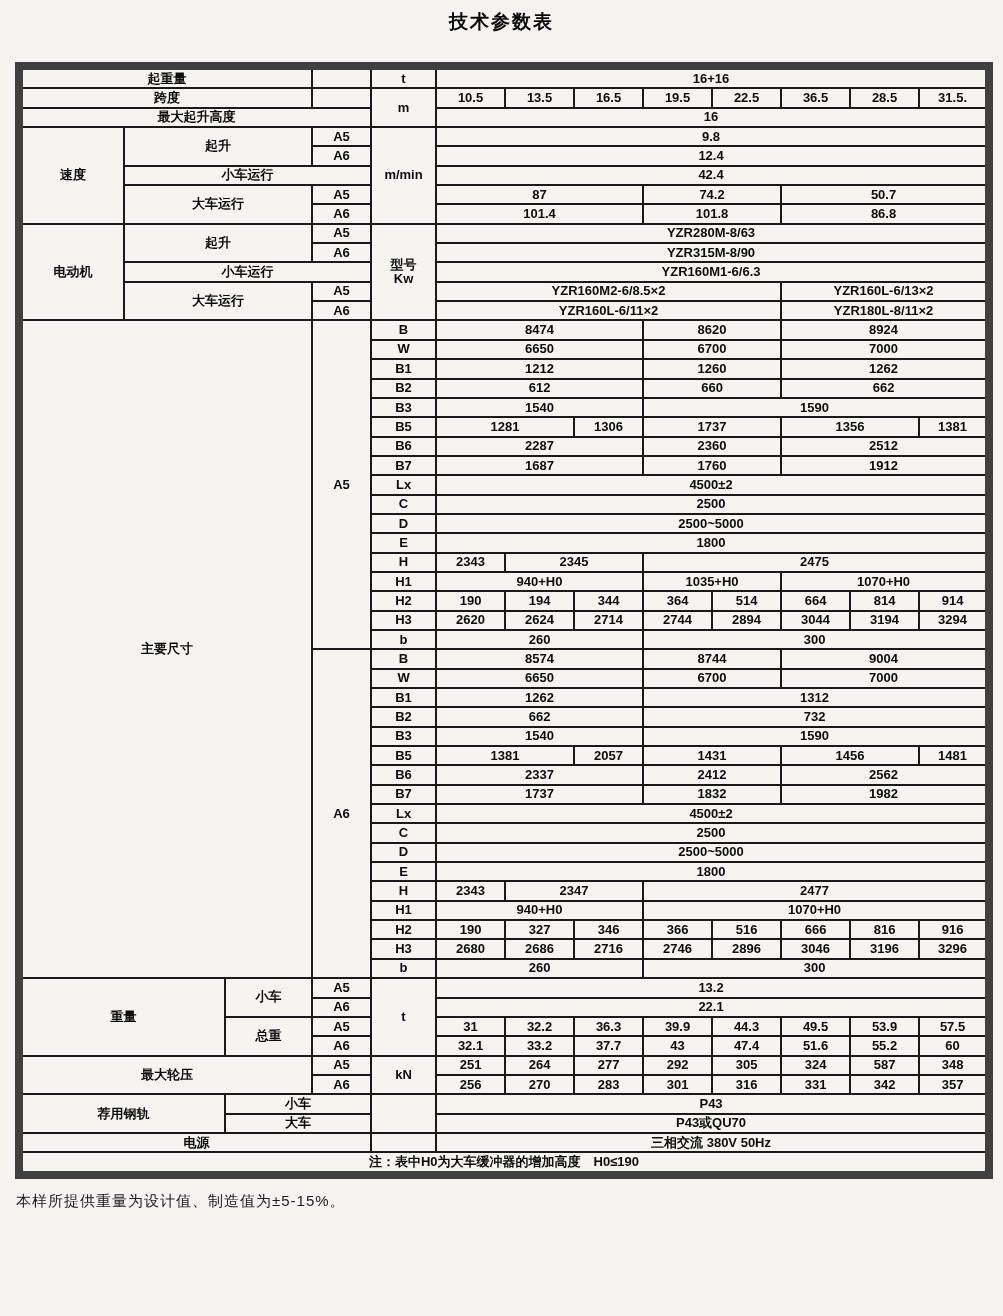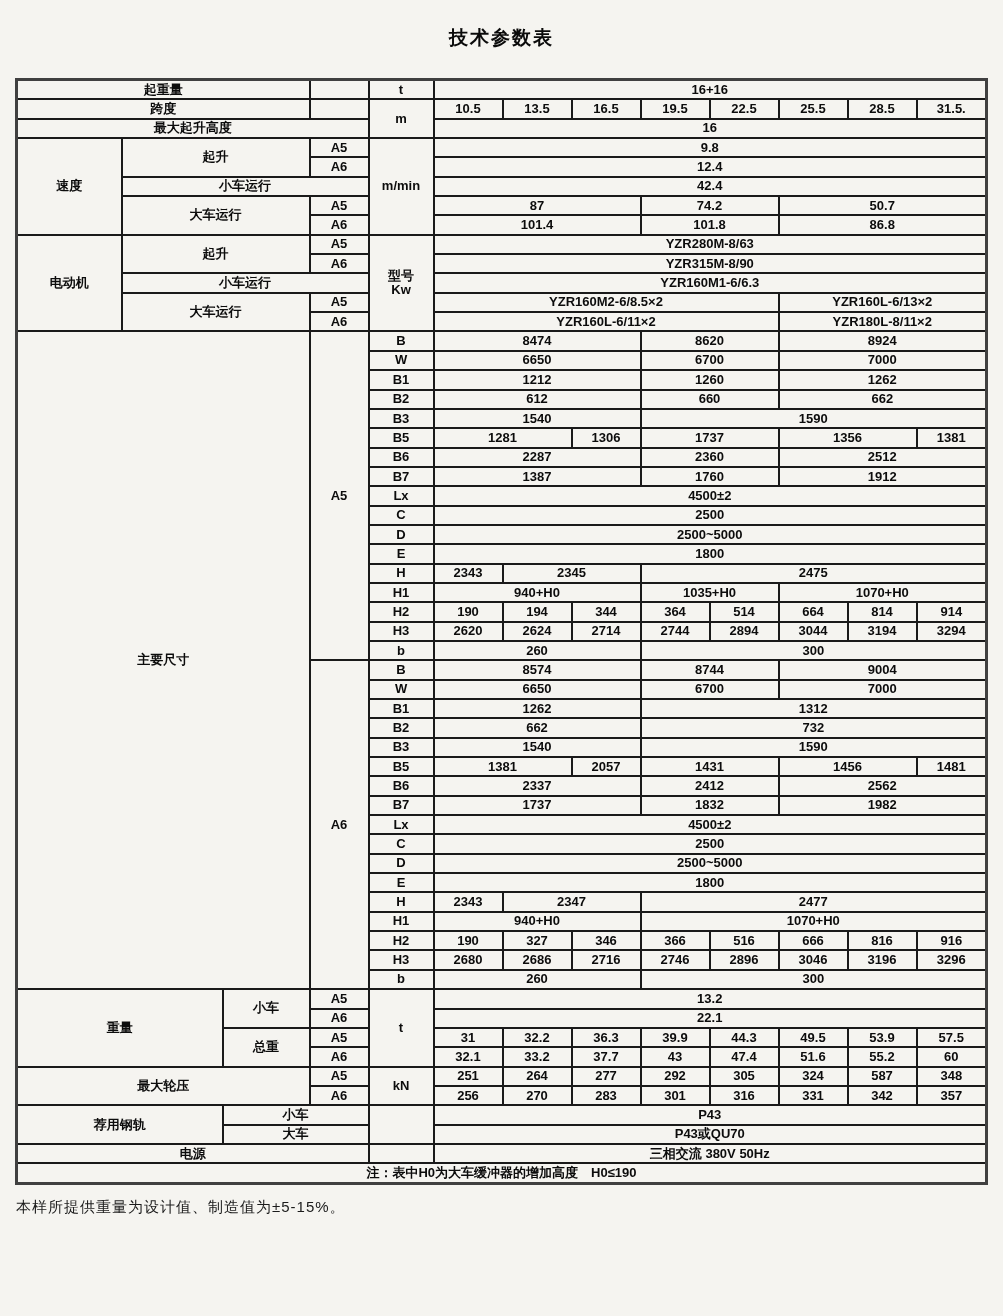--- a/index.html
+++ b/index.html
@@ -15,29 +15,29 @@
     position: relative;
     width: 1003px;
     height: 1316px;
     overflow: hidden;
   }
   .title {
     text-align: center;
     font-size: 19px;
     font-weight: bold;
     letter-spacing: 2px;
-    padding-top: 25px;
+    padding-top: 9px;
     color: #0a0a0a;
   }
   table.spec {
     border-collapse: collapse;
     table-layout: fixed;
     width: 970px;
     margin: 27px 0 2px 15px;
-    border: 3px solid #404040;
+    border: 8px solid #404040;
     background: transparent;
   }
   table.spec td {
     border: 2px solid #1a1a1a;
     text-align: center;
     vertical-align: middle;
     font-weight: bold;
     font-size: 13px;
     line-height: 1.08;
     height: 17.35px;
@@ -84,21 +84,21 @@
         </tr>
         <tr>
           <td colspan="3">跨度</td>
           <td></td>
           <td rowspan="2">m</td>
           <td>10.5</td>
           <td>13.5</td>
           <td>16.5</td>
           <td>19.5</td>
           <td>22.5</td>
-          <td>25.5</td>
+          <td>36.5</td>
           <td>28.5</td>
           <td>31.5.</td>
         </tr>
         <tr>
           <td colspan="4">最大起升高度</td>
           <td colspan="8">16</td>
         </tr>
         <tr>
           <td rowspan="5">速度</td>
           <td colspan="2" rowspan="2">起升</td>
@@ -194,21 +194,21 @@
           <td>1381</td>
         </tr>
         <tr>
           <td>B6</td>
           <td colspan="3">2287</td>
           <td colspan="2">2360</td>
           <td colspan="3">2512</td>
         </tr>
         <tr>
           <td>B7</td>
-          <td colspan="3">1387</td>
+          <td colspan="3">1687</td>
           <td colspan="2">1760</td>
           <td colspan="3">1912</td>
         </tr>
         <tr>
           <td>Lx</td>
           <td colspan="8">4500±2</td>
         </tr>
         <tr>
           <td>C</td>
           <td colspan="8">2500</td>

